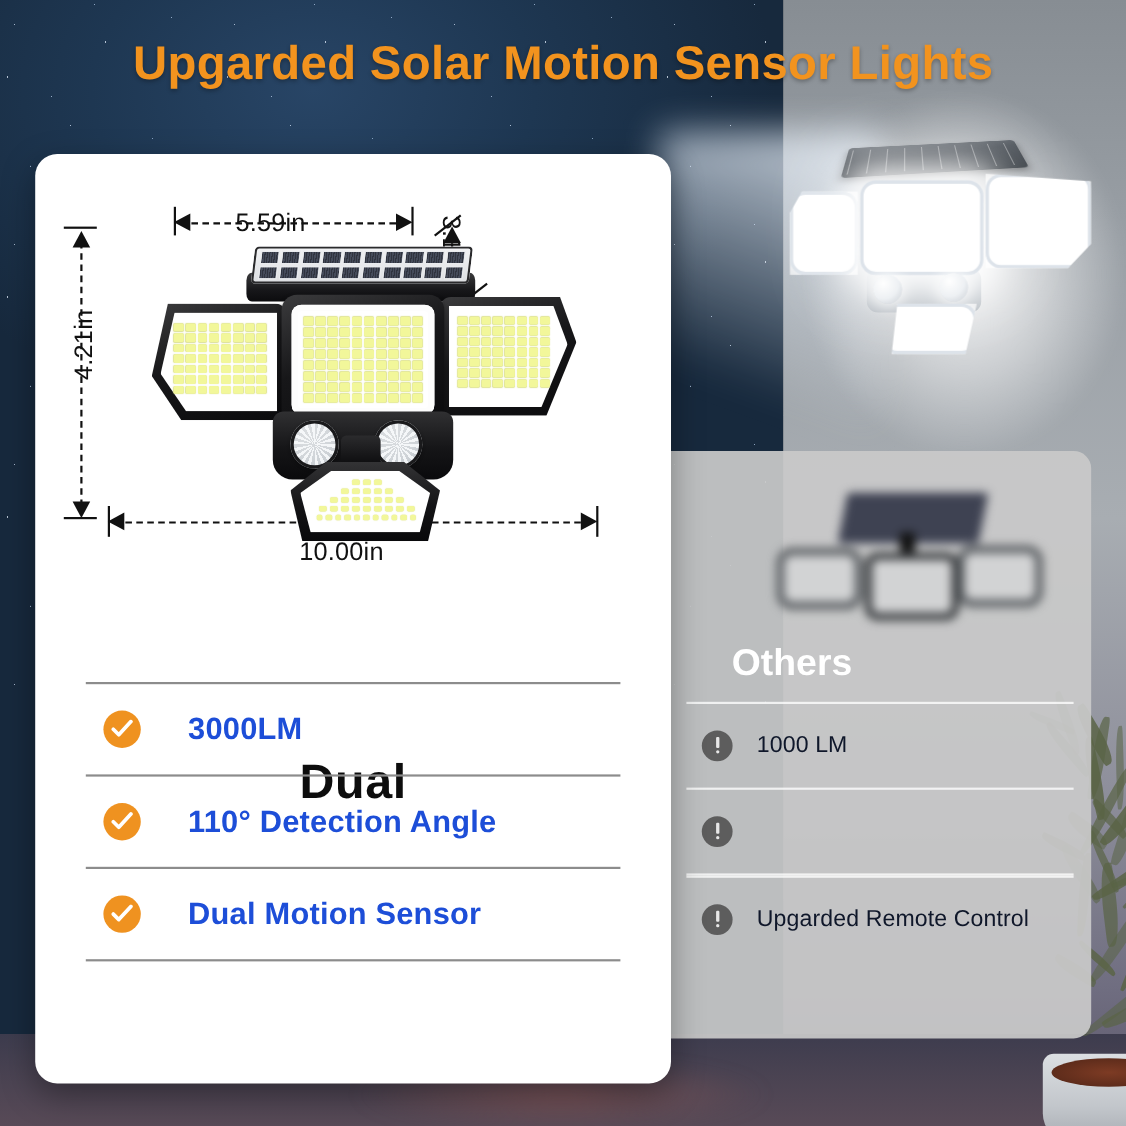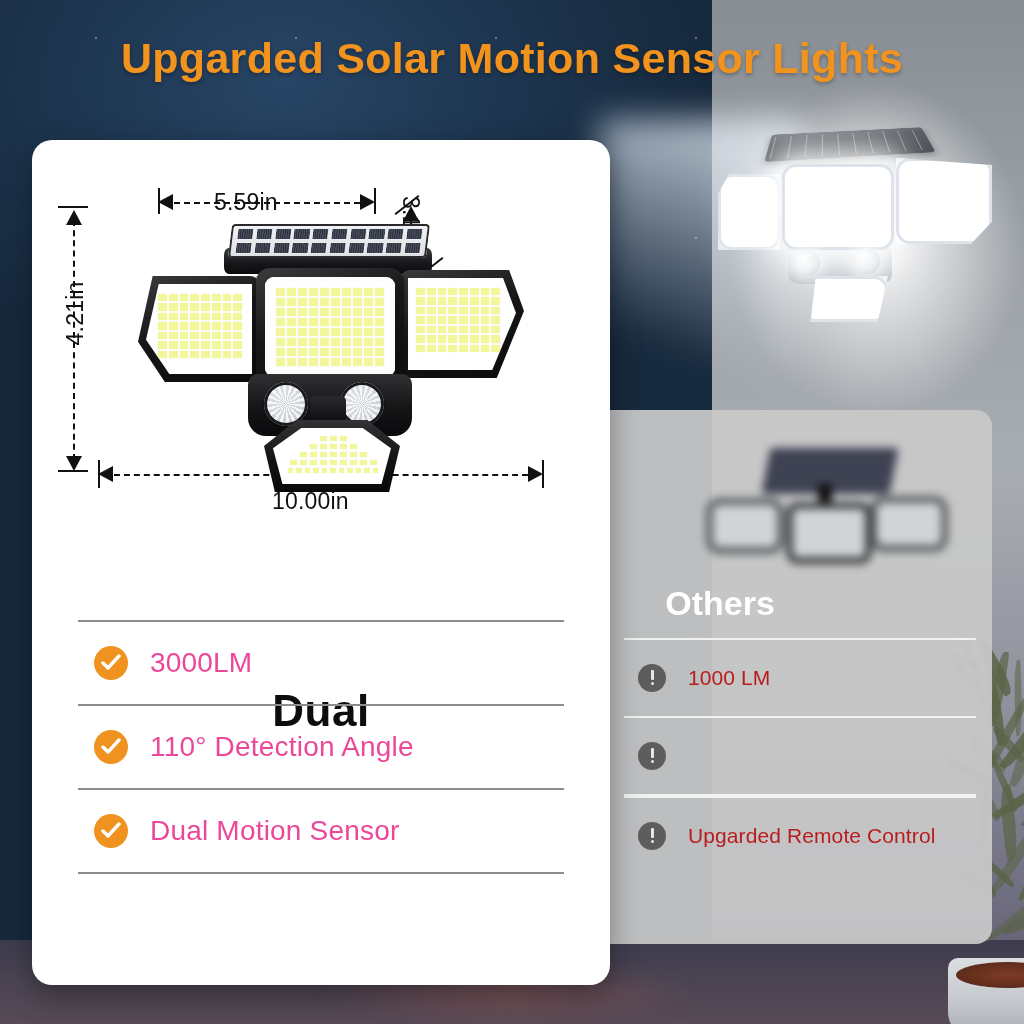--- a/index.html
+++ b/index.html
@@ -270,21 +270,21 @@
   .ours-list { position:absolute; left:46px; top:480px; width:486px; }
   .divider { height:2px; background:#8c8c8c; width:100%; }
   .row {
     display:flex; align-items:center; height:82px; gap:22px; padding-left:16px;
   }
   .check {
     width:34px; height:34px; border-radius:50%; flex:0 0 34px;
     background:#ef9220; position:relative;
   }
   .check svg { position:absolute; left:7px; top:8px; }
-  .row-label { font-size:28px; font-weight:normal; color:#ec4899; letter-spacing:.2px; }
+  .row-label { font-size:28px; font-weight:bold; color:#1d4ed8; letter-spacing:.2px;margin-left:21px; }
 
   
   .card-others {
     position:absolute; left:448px; top:410px; width:544px; height:534px;
     background:rgba(201,201,201,.93); border-radius:16px;
     z-index:3;
   }
   .others-lamp { position:absolute; left:262px; top:30px; width:240px; height:140px; filter:blur(4.5px); }
   .ol-solar {
     position:absolute; left:56px; top:8px; width:128px; height:46px;
@@ -310,21 +310,21 @@
     background:#5d5d5d; position:relative;
   }
   .excl::before {
     content:""; position:absolute; left:12.5px; top:6px; width:3px; height:10px;
     background:#e7e7e7; border-radius:1px;
   }
   .excl::after {
     content:""; position:absolute; left:12.5px; top:18px; width:3px; height:3px;
     background:#e7e7e7; border-radius:50%;
   }
-  .row-o-label { font-size:21px; color:#b91c1c; letter-spacing:.1px; }
+  .row-o-label { font-size:21px; color:#0f172a; letter-spacing:.1px; }
 
   
   .headline {
     position:absolute; left:0; top:34px; width:1024px; text-align:center;
     font-size:43px; font-weight:bold; color:#f2931e;
     letter-spacing:.3px; z-index:8;
     text-shadow:0 2px 4px rgba(0,0,0,.3);
   }
 </style>
 </head>

